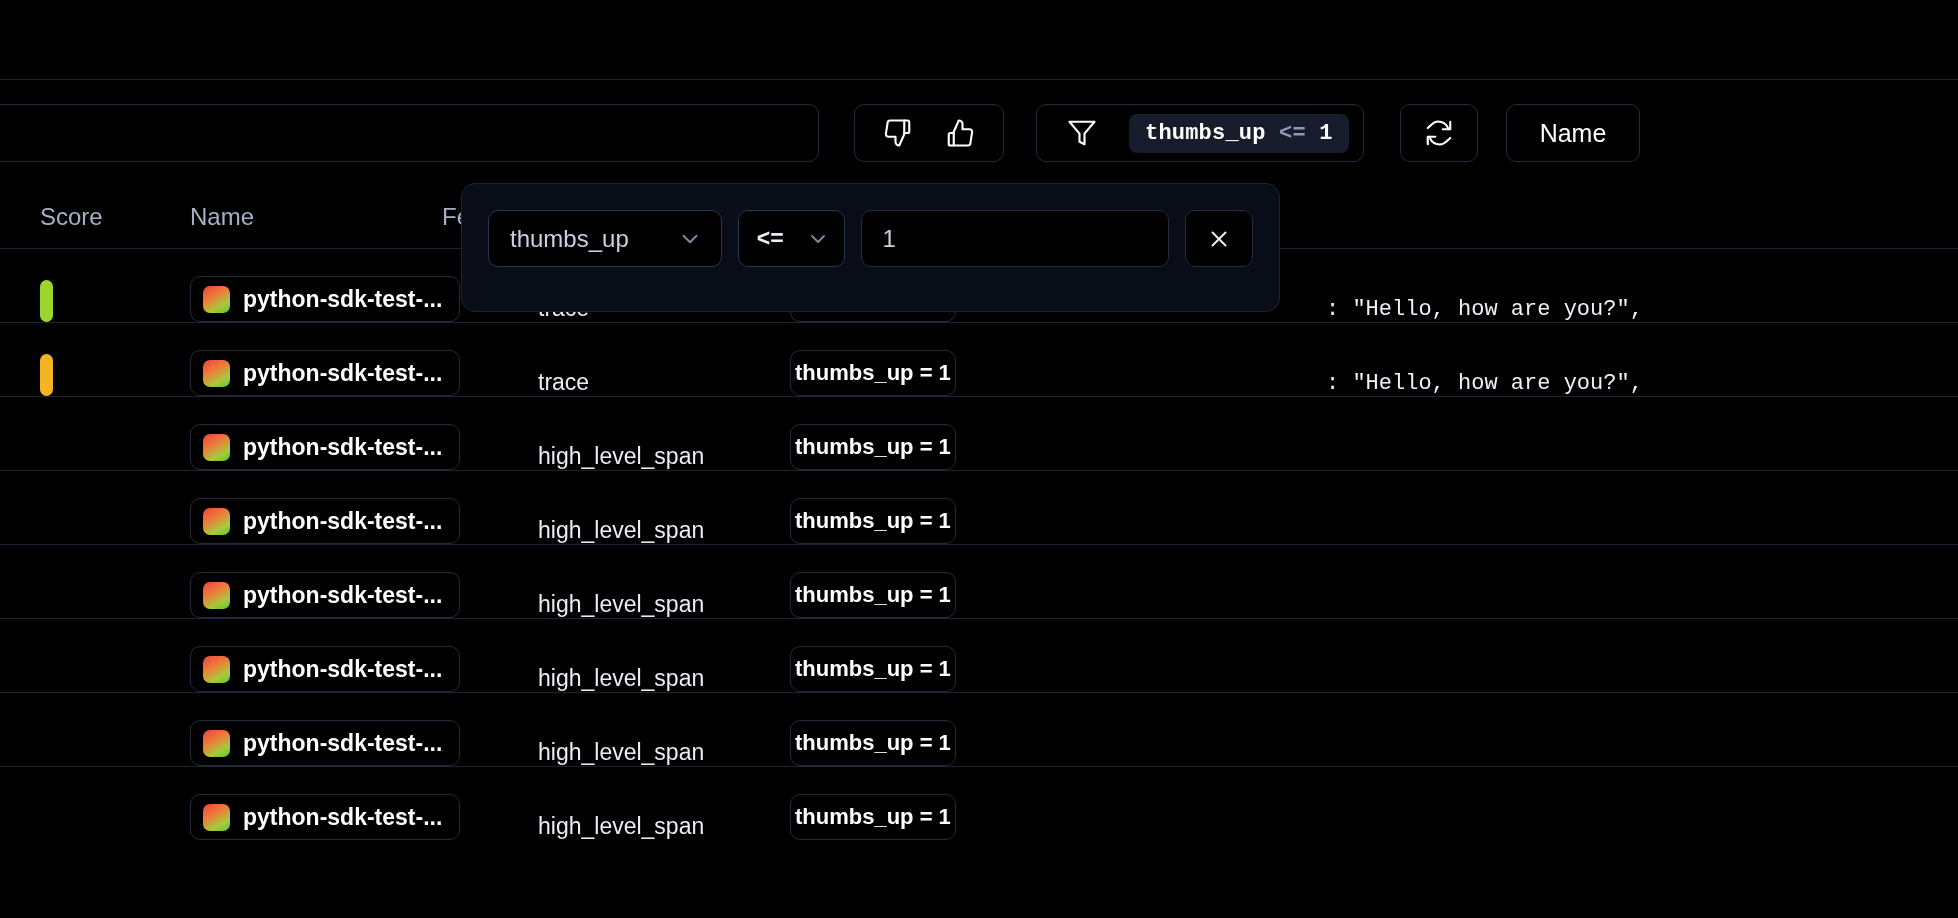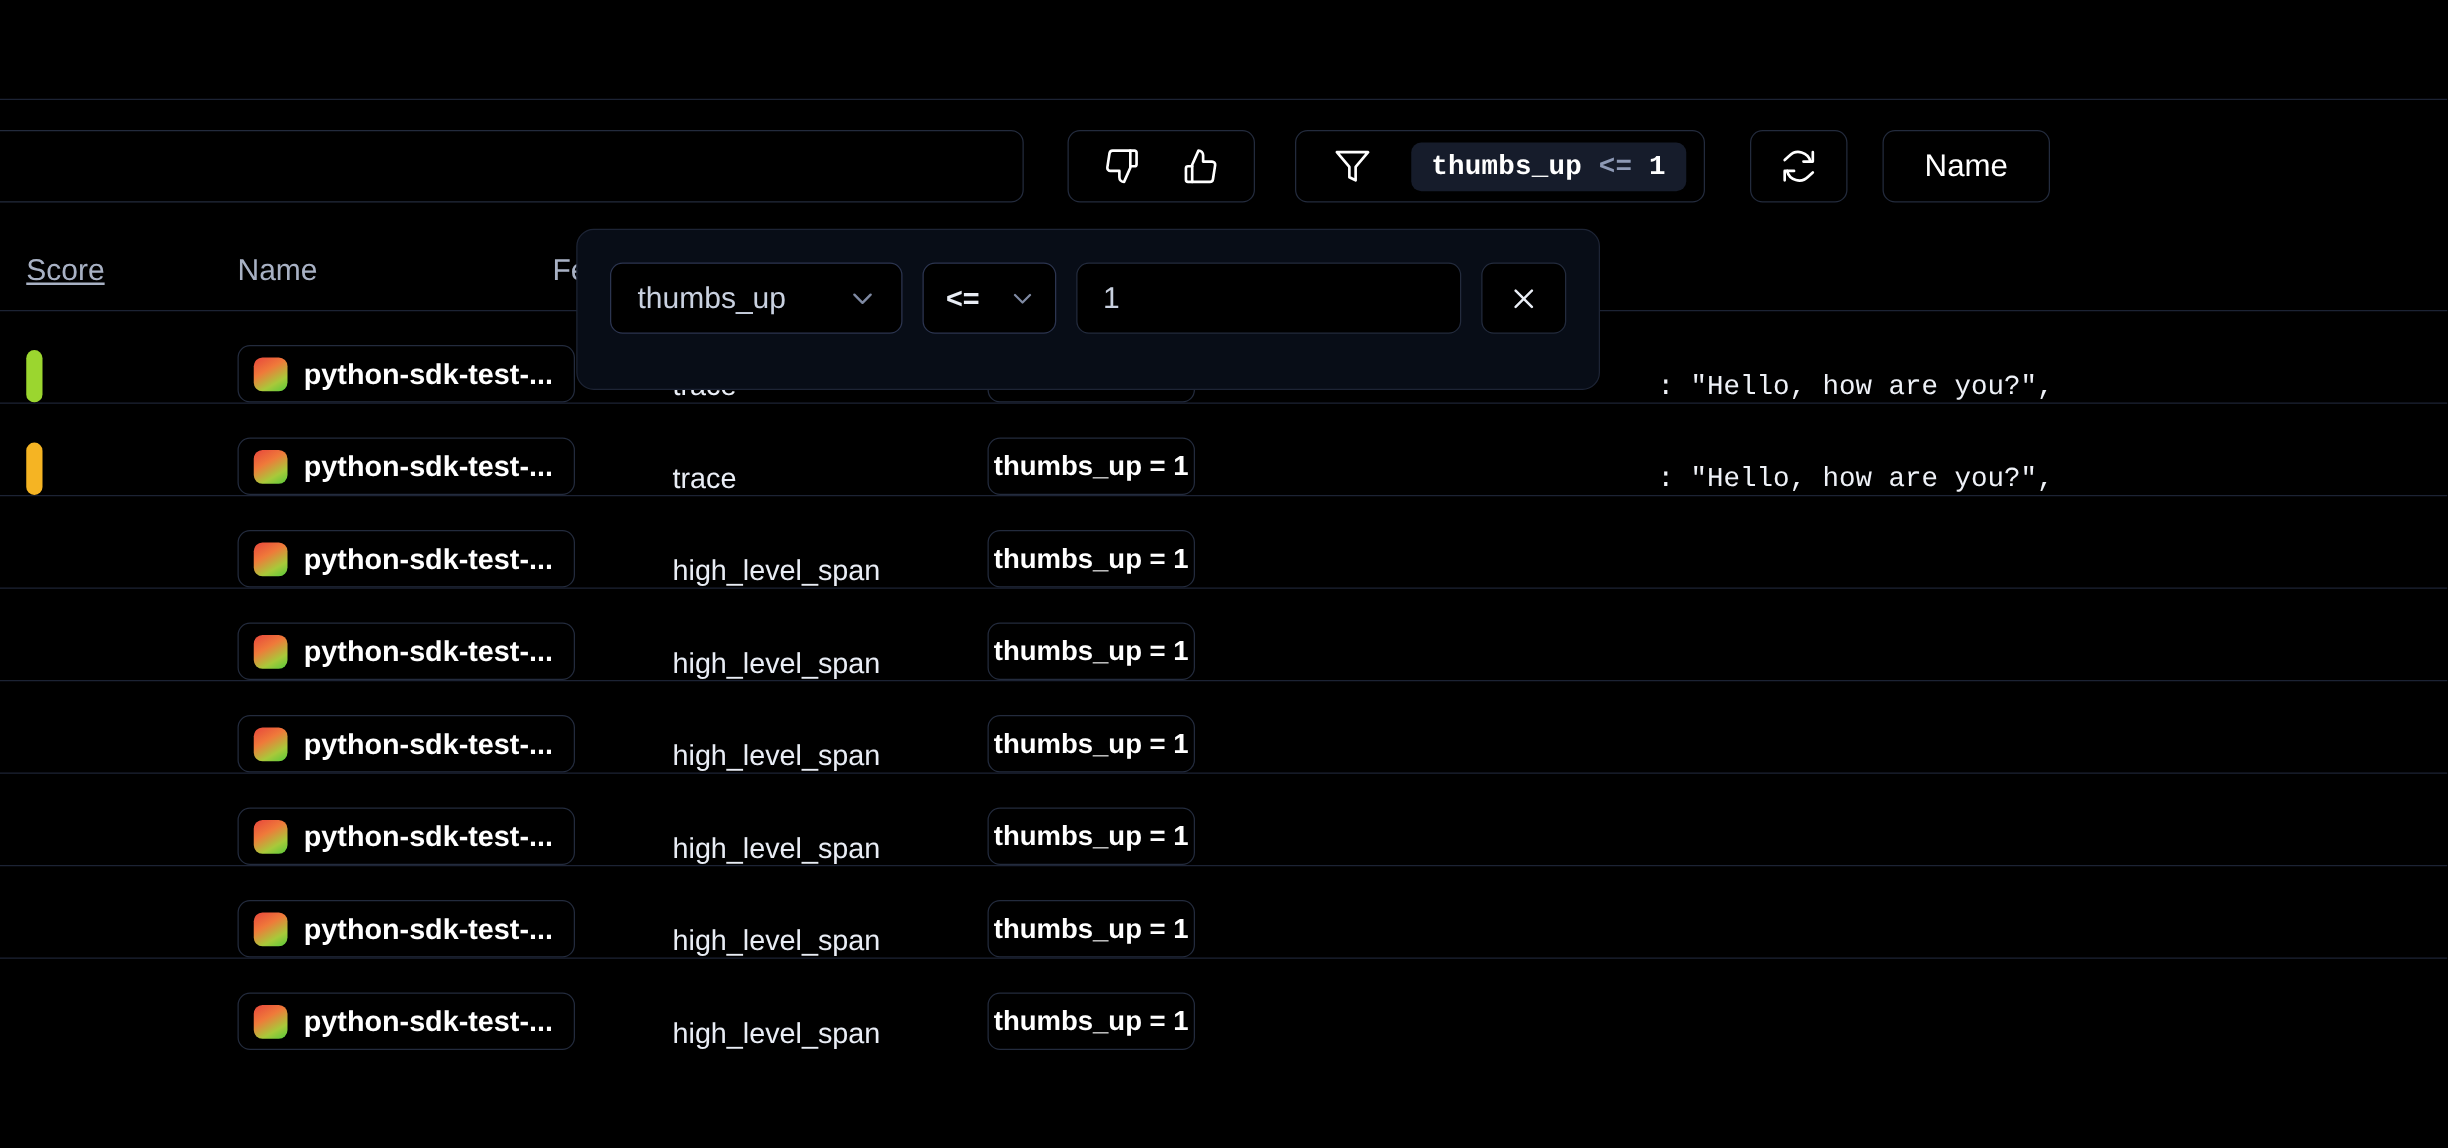--- a/index.html
+++ b/index.html
@@ -125,21 +125,21 @@
     display: flex;
     align-items: center;
     height: 62px;
   }
   .th {
     color: #a8b1c4;
     font-size: 24px;
     font-weight: normal;
   }
 
-  .col-score   { width: 190px; padding-left: 21px; flex: none; text-decoration: underline; }
+  .col-score   { width: 190px; padding-left: 40px; flex: none; }
   .col-project { width: 348px; flex: none; }
   .col-name    { width: 252px; flex: none; }
   .col-feed    { width: 536px; flex: none; }
   .col-input   { flex: 1 1 auto; min-width: 0; margin-top: 45px; }
 
   .row {
     display: flex;
     align-items: flex-end;
     height: 74px;
     border-top: 1px solid #1c2334;

